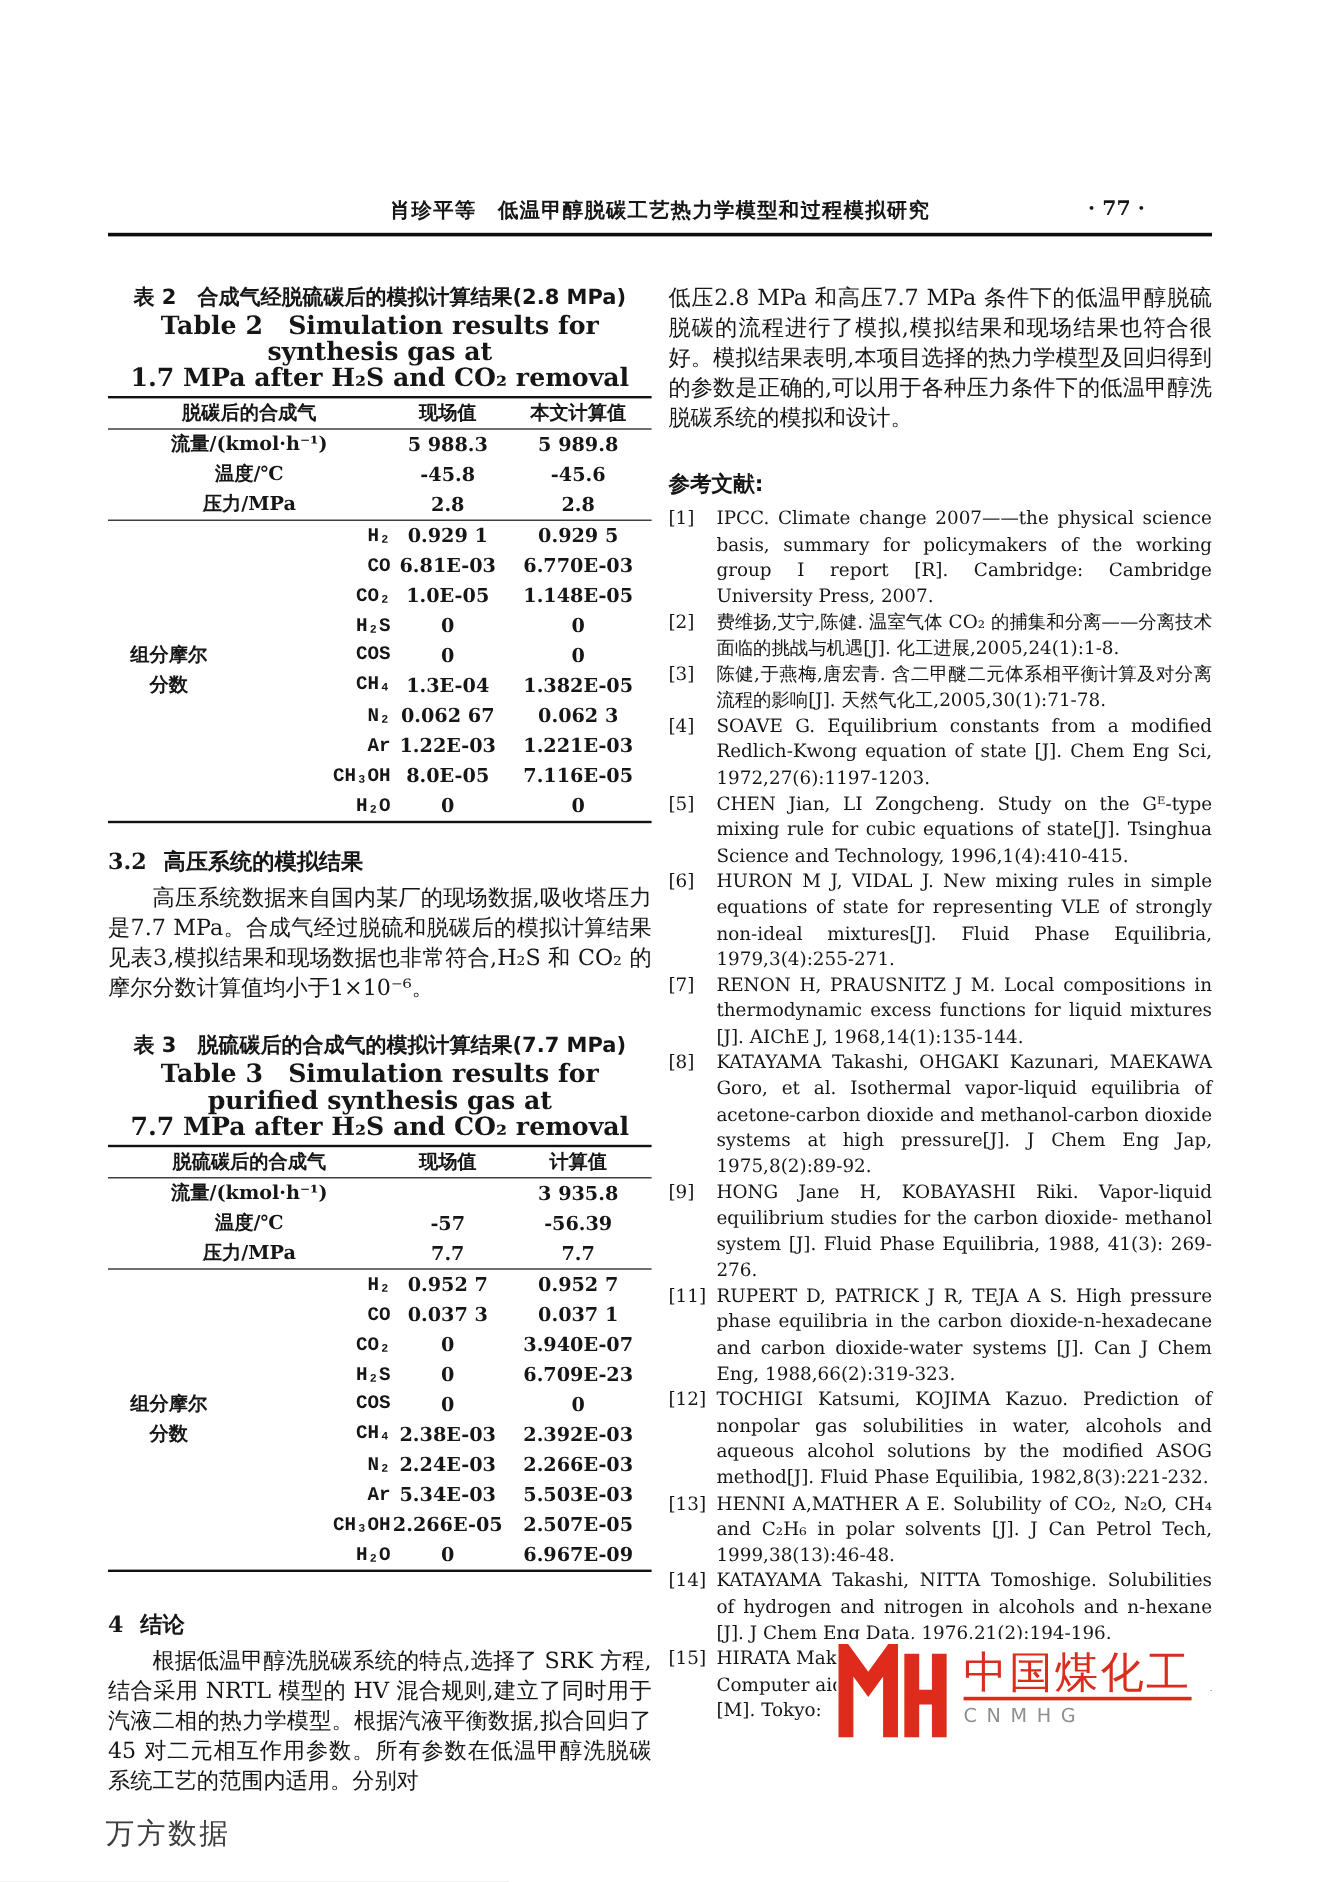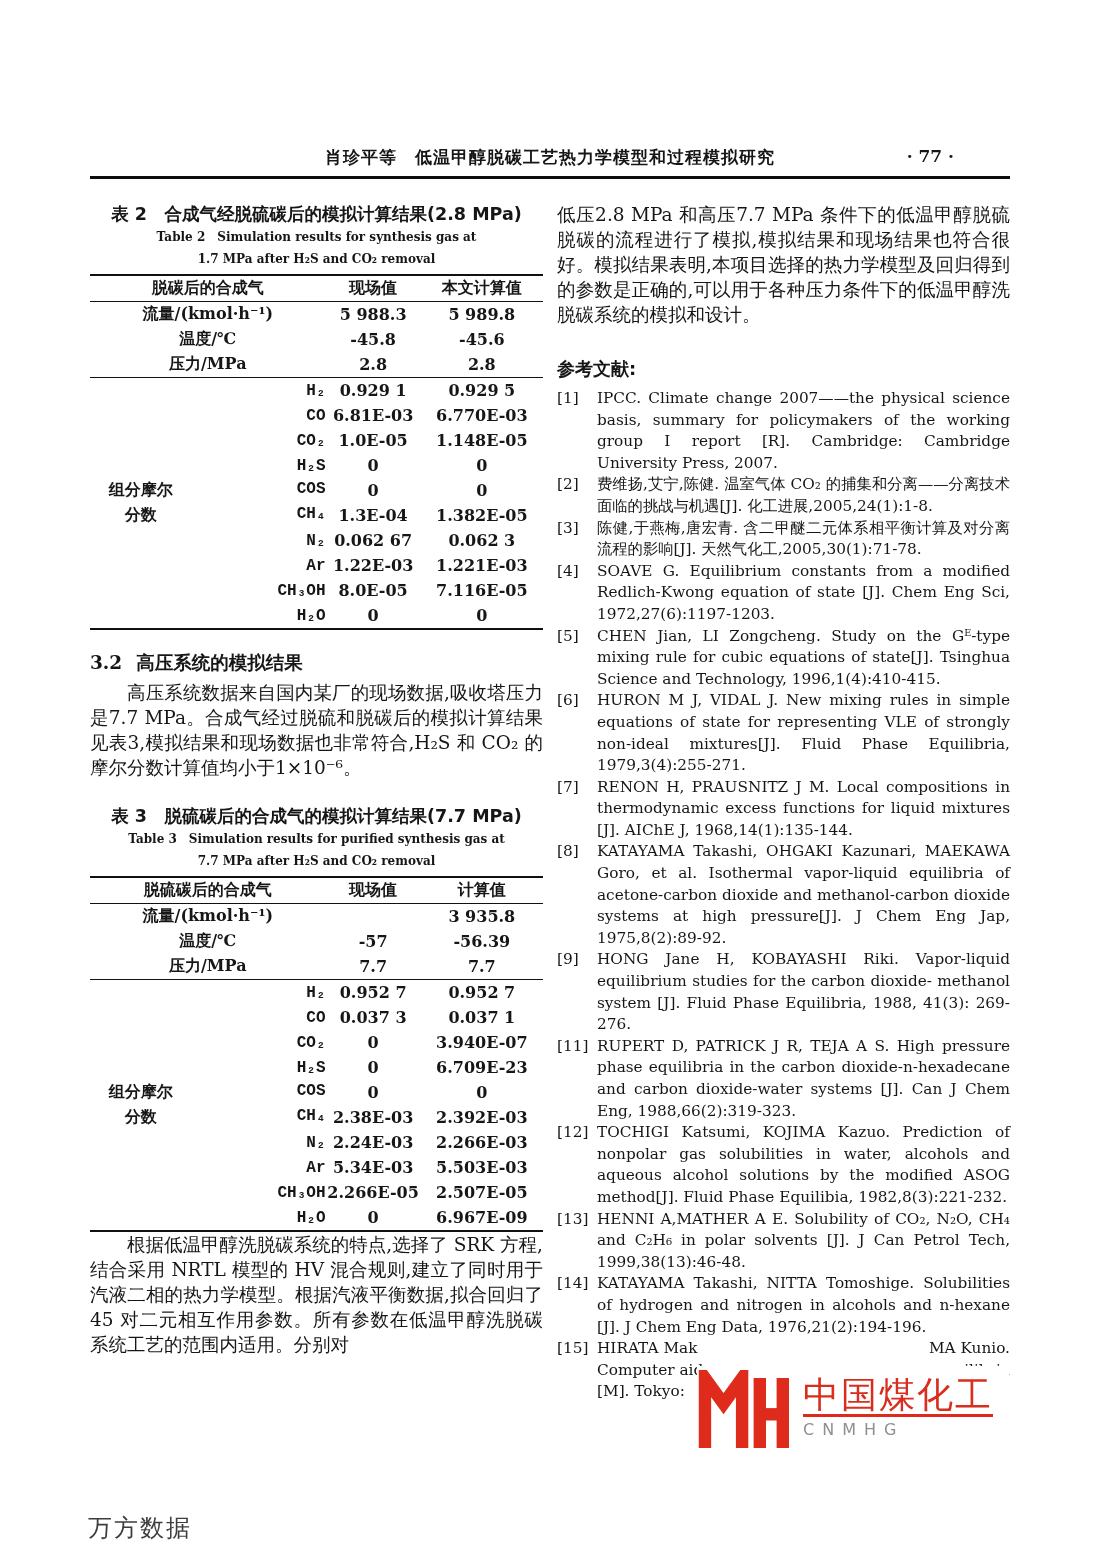--- a/index.html
+++ b/index.html
@@ -1,36 +1,36 @@
 <!DOCTYPE html>
 <html><head>
 <meta charset="utf-8">
 <style>
   html,body { margin:0; padding:0; background:#e8e8e8; }
   .page {
     position:relative; width:1102px; height:1568px; margin:0 auto;
     background:#ffffff; color:#161616;
     font-family:"DejaVu Serif", serif; overflow:hidden;
   }
-  .content { position:absolute; left:90px; top:146px; width:920px; }
+  .content { position:absolute; left:90px; top:164px; width:920px; }
 
   
   .pagehead { position:relative; height:25px; font-size:17px; }
   .pagehead .ht { position:absolute; left:0; right:0; text-align:center; font-weight:bold; letter-spacing:1px; }
   .pagehead .hp { position:absolute; right:56px; top:0; font-weight:bold; }
   .headrule { border-bottom:3px solid #0d0d0d; margin-top:5px; }
 
   
-  .cols { display:flex; gap:14px; margin-top:23px; }
+  .cols { display:flex; gap:14px; margin-top:39px; }
   .col { width:453px; }
 
   
   .tcap { text-align:center; margin-bottom:4px; }
   .tcap .cn { font-weight:bold; font-size:17.5px; line-height:24px; font-family:"DejaVu Sans", sans-serif; }
-  .tcap .en { font-weight:bold; font-size:12px; line-height:22px; }
+  .tcap .en { font-weight:bold; font-size:21px; line-height:22px; }
 
   
   .datatable { border-top:2.5px solid #111; border-bottom:2.5px solid #111; font-weight:bold; font-size:16px; }
   .sect-head, .sect-top { border-bottom:1.5px solid #111; }
   .trow { display:flex; align-items:center; height:25px; }
   .cl  { width:52%; text-align:center; }
   .cv1 { width:21%; text-align:center; }
   .cv2 { width:27%; text-align:center; }
   .cl.comp { display:flex; }
   .cg { width:43%; text-align:center; font-family:"DejaVu Sans", sans-serif; }
@@ -342,20 +342,23 @@
                   <span class="cg"></span>
                   <span class="cs">H₂O</span>
                 </div>
                 <div class="cv1">0</div>
                 <div class="cv2">6.967E-09</div>
               </div>
 
           </div>
         </div>
 
+        <div class="h3" style="margin-top:32px;">
+          <span class="no">4</span><span>结论</span>
+        </div>
         <p class="para indent">根据低温甲醇洗脱碳系统的特点,选择了 SRK 方程,结合采用 NRTL 模型的 HV 混合规则,建立了同时用于汽液二相的热力学模型。根据汽液平衡数据,拟合回归了 45 对二元相互作用参数。所有参数在低温甲醇洗脱碳系统工艺的范围内适用。分别对</p>
 
       </div>
 
       <div class="col">
 
         <p class="para">低压2.8 MPa 和高压7.7 MPa 条件下的低温甲醇脱硫脱碳的流程进行了模拟,模拟结果和现场结果也符合很好。模拟结果表明,本项目选择的热力学模型及回归得到的参数是正确的,可以用于各种压力条件下的低温甲醇洗脱碳系统的模拟和设计。</p>
 
         <div class="refhead">参考文献:</div>
 

